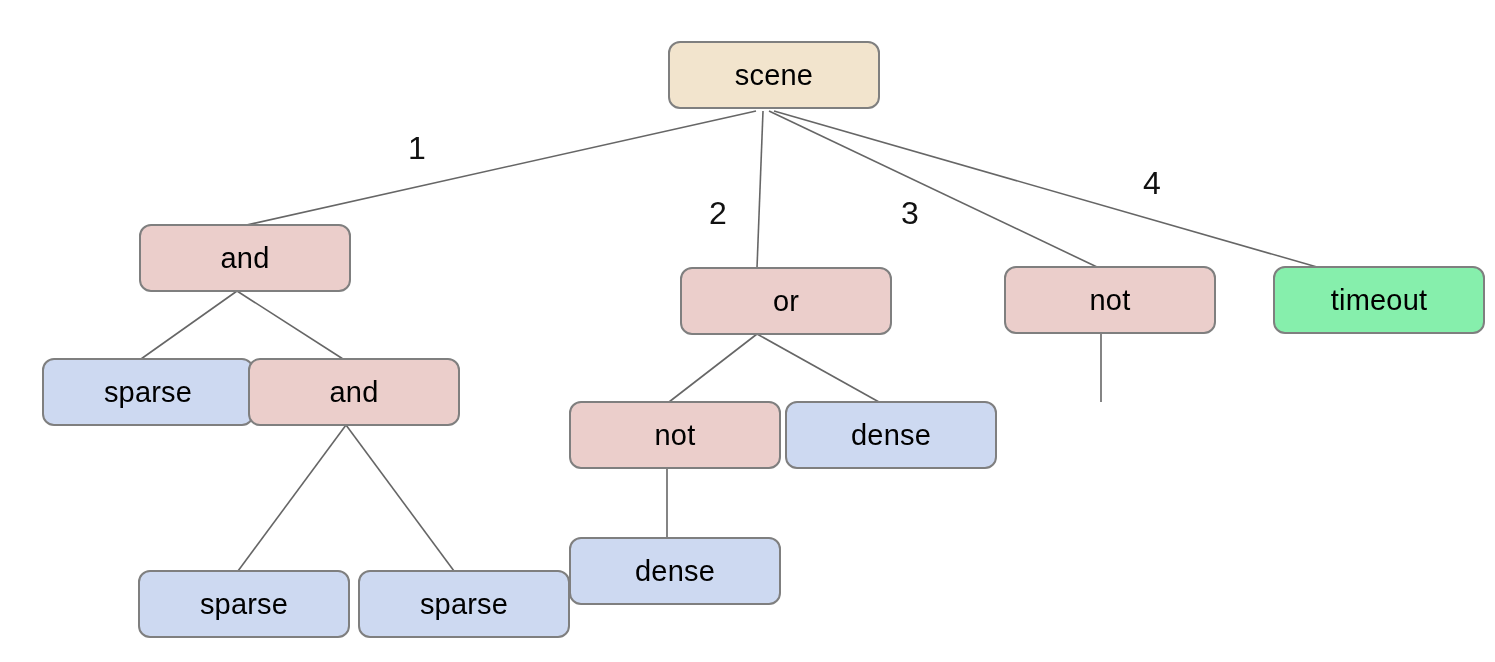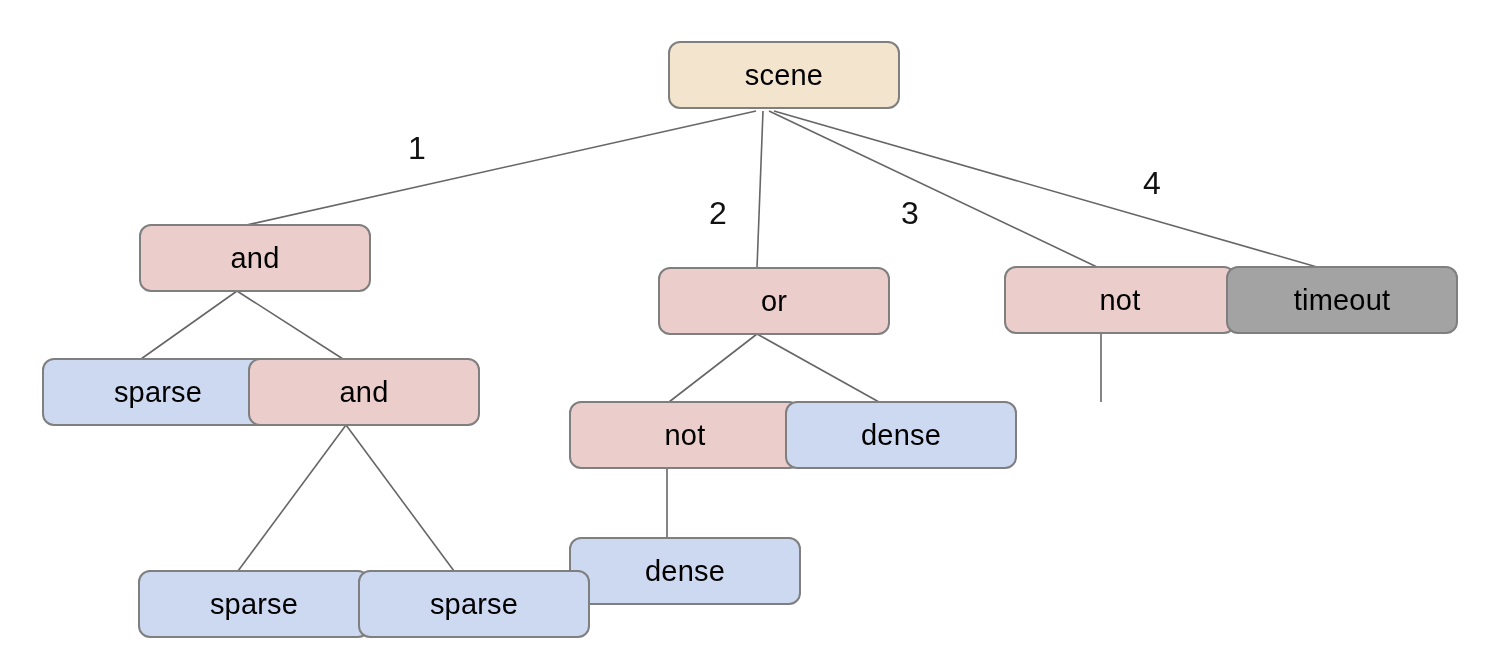--- a/index.html
+++ b/index.html
@@ -21,21 +21,21 @@
     top: 0;
     width: 1495px;
     height: 662px;
   }
   .edges-svg line {
     stroke: #666666;
     stroke-width: 1.6;
   }
   .node {
     position: absolute;
-    width: 232px;
+    width: 212px;
     height: 68px;
     border: 2px solid #0f766e;
     border-radius: 12px;
     box-sizing: border-box;
     display: flex;
     align-items: center;
     justify-content: center;
     font-size: 29px;
     color: #000000;
     letter-spacing: 0.2px;
@@ -43,21 +43,21 @@
   .edge-label {
     position: absolute;
     transform: translate(-50%, -50%);
     font-size: 32px;
     color: #111111;
     line-height: 1;
   }
   
   .pos-scene    { left:  668px; top:  41px; }
   .pos-and-1    { left:  139px; top: 224px; }
-  .pos-or-1     { left:  658px; top: 267px; }
+  .pos-or-1     { left:  680px; top: 267px; }
   .pos-not-1    { left: 1004px; top: 266px; }
   .pos-timeout  { left: 1226px; top: 266px; }
   .pos-sparse-1 { left:   42px; top: 358px; }
   .pos-and-2    { left:  248px; top: 358px; }
   .pos-not-2    { left:  569px; top: 401px; }
   .pos-dense-1  { left:  785px; top: 401px; }
   .pos-see-1    { left: 1003px; top: 401px; }
   .pos-dense-2  { left:  569px; top: 537px; }
   .pos-sparse-2 { left:  138px; top: 570px; }
   .pos-sparse-3 { left:  358px; top: 570px; }
@@ -95,21 +95,21 @@
 
   <span class="edge-label pos-el-1">1</span>
   <span class="edge-label pos-el-2">2</span>
   <span class="edge-label pos-el-3">3</span>
   <span class="edge-label pos-el-4">4</span>
 
   <div class="node pos-scene" style="background: rgb(242, 228, 205); border-color: rgb(127, 127, 127);">scene</div>
   <div class="node pos-and-1" style="background: rgb(235, 206, 203); border-color: rgb(127, 127, 127);">and</div>
   <div class="node pos-or-1" style="background: rgb(235, 206, 203); border-color: rgb(127, 127, 127);">or</div>
   <div class="node pos-not-1" style="background: rgb(235, 206, 203); border-color: rgb(127, 127, 127);">not</div>
-  <div class="node pos-timeout" style="background: #a3a3a3; border-color: rgb(127, 127, 127);">timeout</div>
+  <div class="node pos-timeout" style="background: #86efac; border-color: rgb(127, 127, 127); margin-left: 47px;">timeout</div>
   <div class="node pos-sparse-1" style="background: rgb(205, 217, 241); border-color: rgb(127, 127, 127);">sparse</div>
   <div class="node pos-and-2" style="background: rgb(235, 206, 203); border-color: rgb(127, 127, 127);">and</div>
   <div class="node pos-not-2" style="background: rgb(235, 206, 203); border-color: rgb(127, 127, 127);">not</div>
   <div class="node pos-dense-1" style="background: rgb(205, 217, 241); border-color: rgb(127, 127, 127);">dense</div>
   <div class="node pos-dense-2" style="background: rgb(205, 217, 241); border-color: rgb(127, 127, 127);">dense</div>
   <div class="node pos-sparse-2" style="background: rgb(205, 217, 241); border-color: rgb(127, 127, 127);">sparse</div>
   <div class="node pos-sparse-3" style="background: rgb(205, 217, 241); border-color: rgb(127, 127, 127);">sparse</div>
 
 </div>
 

